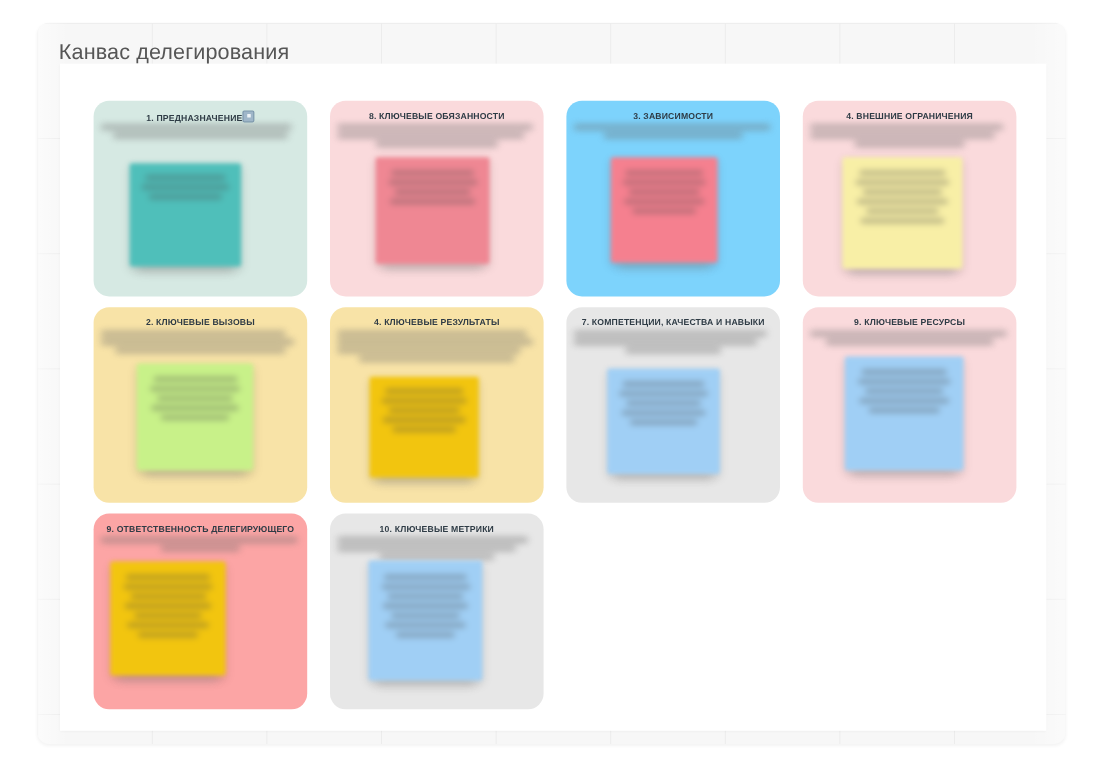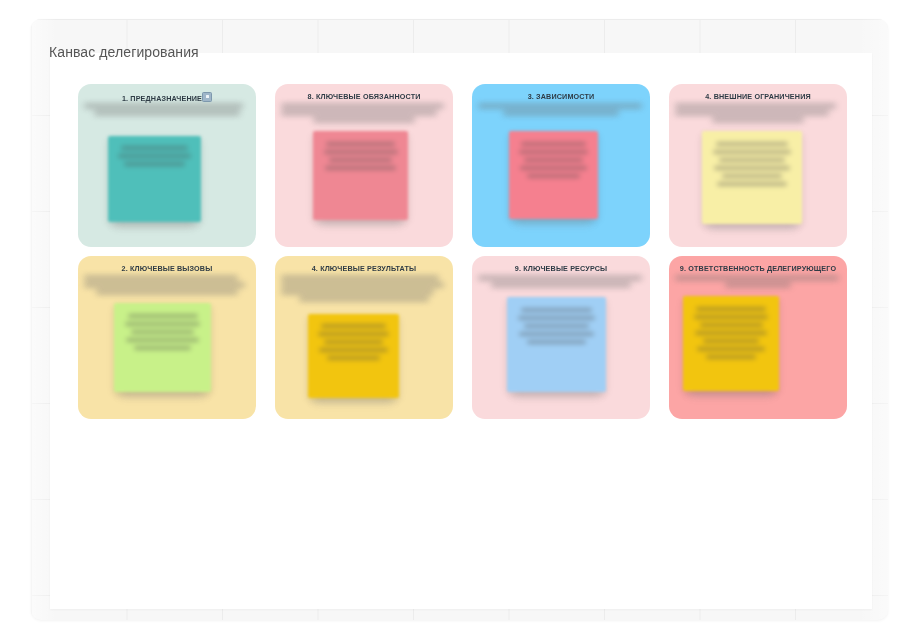--- a/index.html
+++ b/index.html
@@ -37,22 +37,22 @@
     inset: 0;
     pointer-events: none;
     background: linear-gradient(to right, rgba(255,255,255,0.55) 0px, rgba(255,255,255,0) 26px,
                 rgba(255,255,255,0) calc(100% - 30px), rgba(255,255,255,0.45) 100%);
   }
 
   
   #board-title {
     position: absolute;
     left: 49px;
-    top: 44px;
-    font-size: 14px;
+    top: 33px;
+    font-size: 18px;
     color: #565656;
     letter-spacing: 0.1px;
     white-space: nowrap;
     z-index: 5;
   }
 
   
   #panel {
     position: absolute;
     left: 50px;
@@ -277,20 +277,38 @@
         <div class="note" style="left: 33px; top: 58px; width: 91px; height: 84px; background: rgb(242, 197, 15);">
           <div class="note-lines">
             <div class="ln" style="width: 88%; margin-left: auto; margin-right: auto;"></div>
             <div class="ln" style="width: 95%; margin-left: auto; margin-right: auto;"></div>
             <div class="ln" style="width: 80%; margin-left: auto; margin-right: auto;"></div>
             <div class="ln" style="width: 92%; margin-left: auto; margin-right: auto;"></div>
             <div class="ln" style="width: 72%; margin-left: auto; margin-right: auto;"></div>
           </div>
         </div>
       </div>
+      <div class="card" style="background: rgb(231, 231, 231);">
+        <div class="card-title"><span>7. КОМПЕТЕНЦИИ, КАЧЕСТВА И НАВЫКИ</span></div>
+        <div class="card-desc">
+          <div class="ln" style="width: 97%; margin-left: 0px; margin-right: 0px;"></div>
+          <div class="ln" style="width: 92%; margin-left: 0px; margin-right: 0px;"></div>
+          <div class="ln" style="width: 48%; margin-left: auto; margin-right: auto;"></div>
+        </div>
+        <div class="note-smudge" style="left: 40px; top: 135px; width: 82px; height: 9px;"></div>
+        <div class="note" style="left: 34px; top: 51px; width: 94px; height: 88px; background: rgb(160, 207, 245);">
+          <div class="note-lines">
+            <div class="ln" style="width: 88%; margin-left: auto; margin-right: auto;"></div>
+            <div class="ln" style="width: 95%; margin-left: auto; margin-right: auto;"></div>
+            <div class="ln" style="width: 80%; margin-left: auto; margin-right: auto;"></div>
+            <div class="ln" style="width: 92%; margin-left: auto; margin-right: auto;"></div>
+            <div class="ln" style="width: 72%; margin-left: auto; margin-right: auto;"></div>
+          </div>
+        </div>
+      </div>
       <div class="card" style="background: rgb(250, 218, 220);">
         <div class="card-title"><span>9. КЛЮЧЕВЫЕ РЕСУРСЫ</span></div>
         <div class="card-desc">
           <div class="ln" style="width: 99%; margin-left: 0px; margin-right: 0px;"></div>
           <div class="ln" style="width: 84%; margin-left: auto; margin-right: auto;"></div>
         </div>
         <div class="note-smudge" style="left: 41px; top: 132px; width: 87px; height: 9px;"></div>
         <div class="note" style="left: 35px; top: 41px; width: 99px; height: 95px; background: rgb(160, 207, 245);">
           <div class="note-lines">
             <div class="ln" style="width: 88%; margin-left: auto; margin-right: auto;"></div>
@@ -313,14 +331,34 @@
             <div class="ln" style="width: 88%; margin-left: auto; margin-right: auto;"></div>
             <div class="ln" style="width: 95%; margin-left: auto; margin-right: auto;"></div>
             <div class="ln" style="width: 80%; margin-left: auto; margin-right: auto;"></div>
             <div class="ln" style="width: 92%; margin-left: auto; margin-right: auto;"></div>
             <div class="ln" style="width: 72%; margin-left: auto; margin-right: auto;"></div>
             <div class="ln" style="width: 86%; margin-left: auto; margin-right: auto;"></div>
             <div class="ln" style="width: 64%; margin-left: auto; margin-right: auto;"></div>
           </div>
         </div>
       </div>
+      <div class="card" style="background: rgb(231, 231, 231);">
+        <div class="card-title"><span>10. КЛЮЧЕВЫЕ МЕТРИКИ</span></div>
+        <div class="card-desc">
+          <div class="ln" style="width: 96%; margin-left: 0px; margin-right: 0px;"></div>
+          <div class="ln" style="width: 90%; margin-left: 0px; margin-right: 0px;"></div>
+          <div class="ln" style="width: 58%; margin-left: auto; margin-right: auto;"></div>
+        </div>
+        <div class="note-smudge" style="left: 38px; top: 135px; width: 83px; height: 9px;"></div>
+        <div class="note" style="left: 32px; top: 39px; width: 95px; height: 100px; background: rgb(160, 207, 245);">
+          <div class="note-lines">
+            <div class="ln" style="width: 88%; margin-left: auto; margin-right: auto;"></div>
+            <div class="ln" style="width: 95%; margin-left: auto; margin-right: auto;"></div>
+            <div class="ln" style="width: 80%; margin-left: auto; margin-right: auto;"></div>
+            <div class="ln" style="width: 92%; margin-left: auto; margin-right: auto;"></div>
+            <div class="ln" style="width: 72%; margin-left: auto; margin-right: auto;"></div>
+            <div class="ln" style="width: 86%; margin-left: auto; margin-right: auto;"></div>
+            <div class="ln" style="width: 64%; margin-left: auto; margin-right: auto;"></div>
+          </div>
+        </div>
+      </div>
     </div>
 </div>
 
 </body></html>

